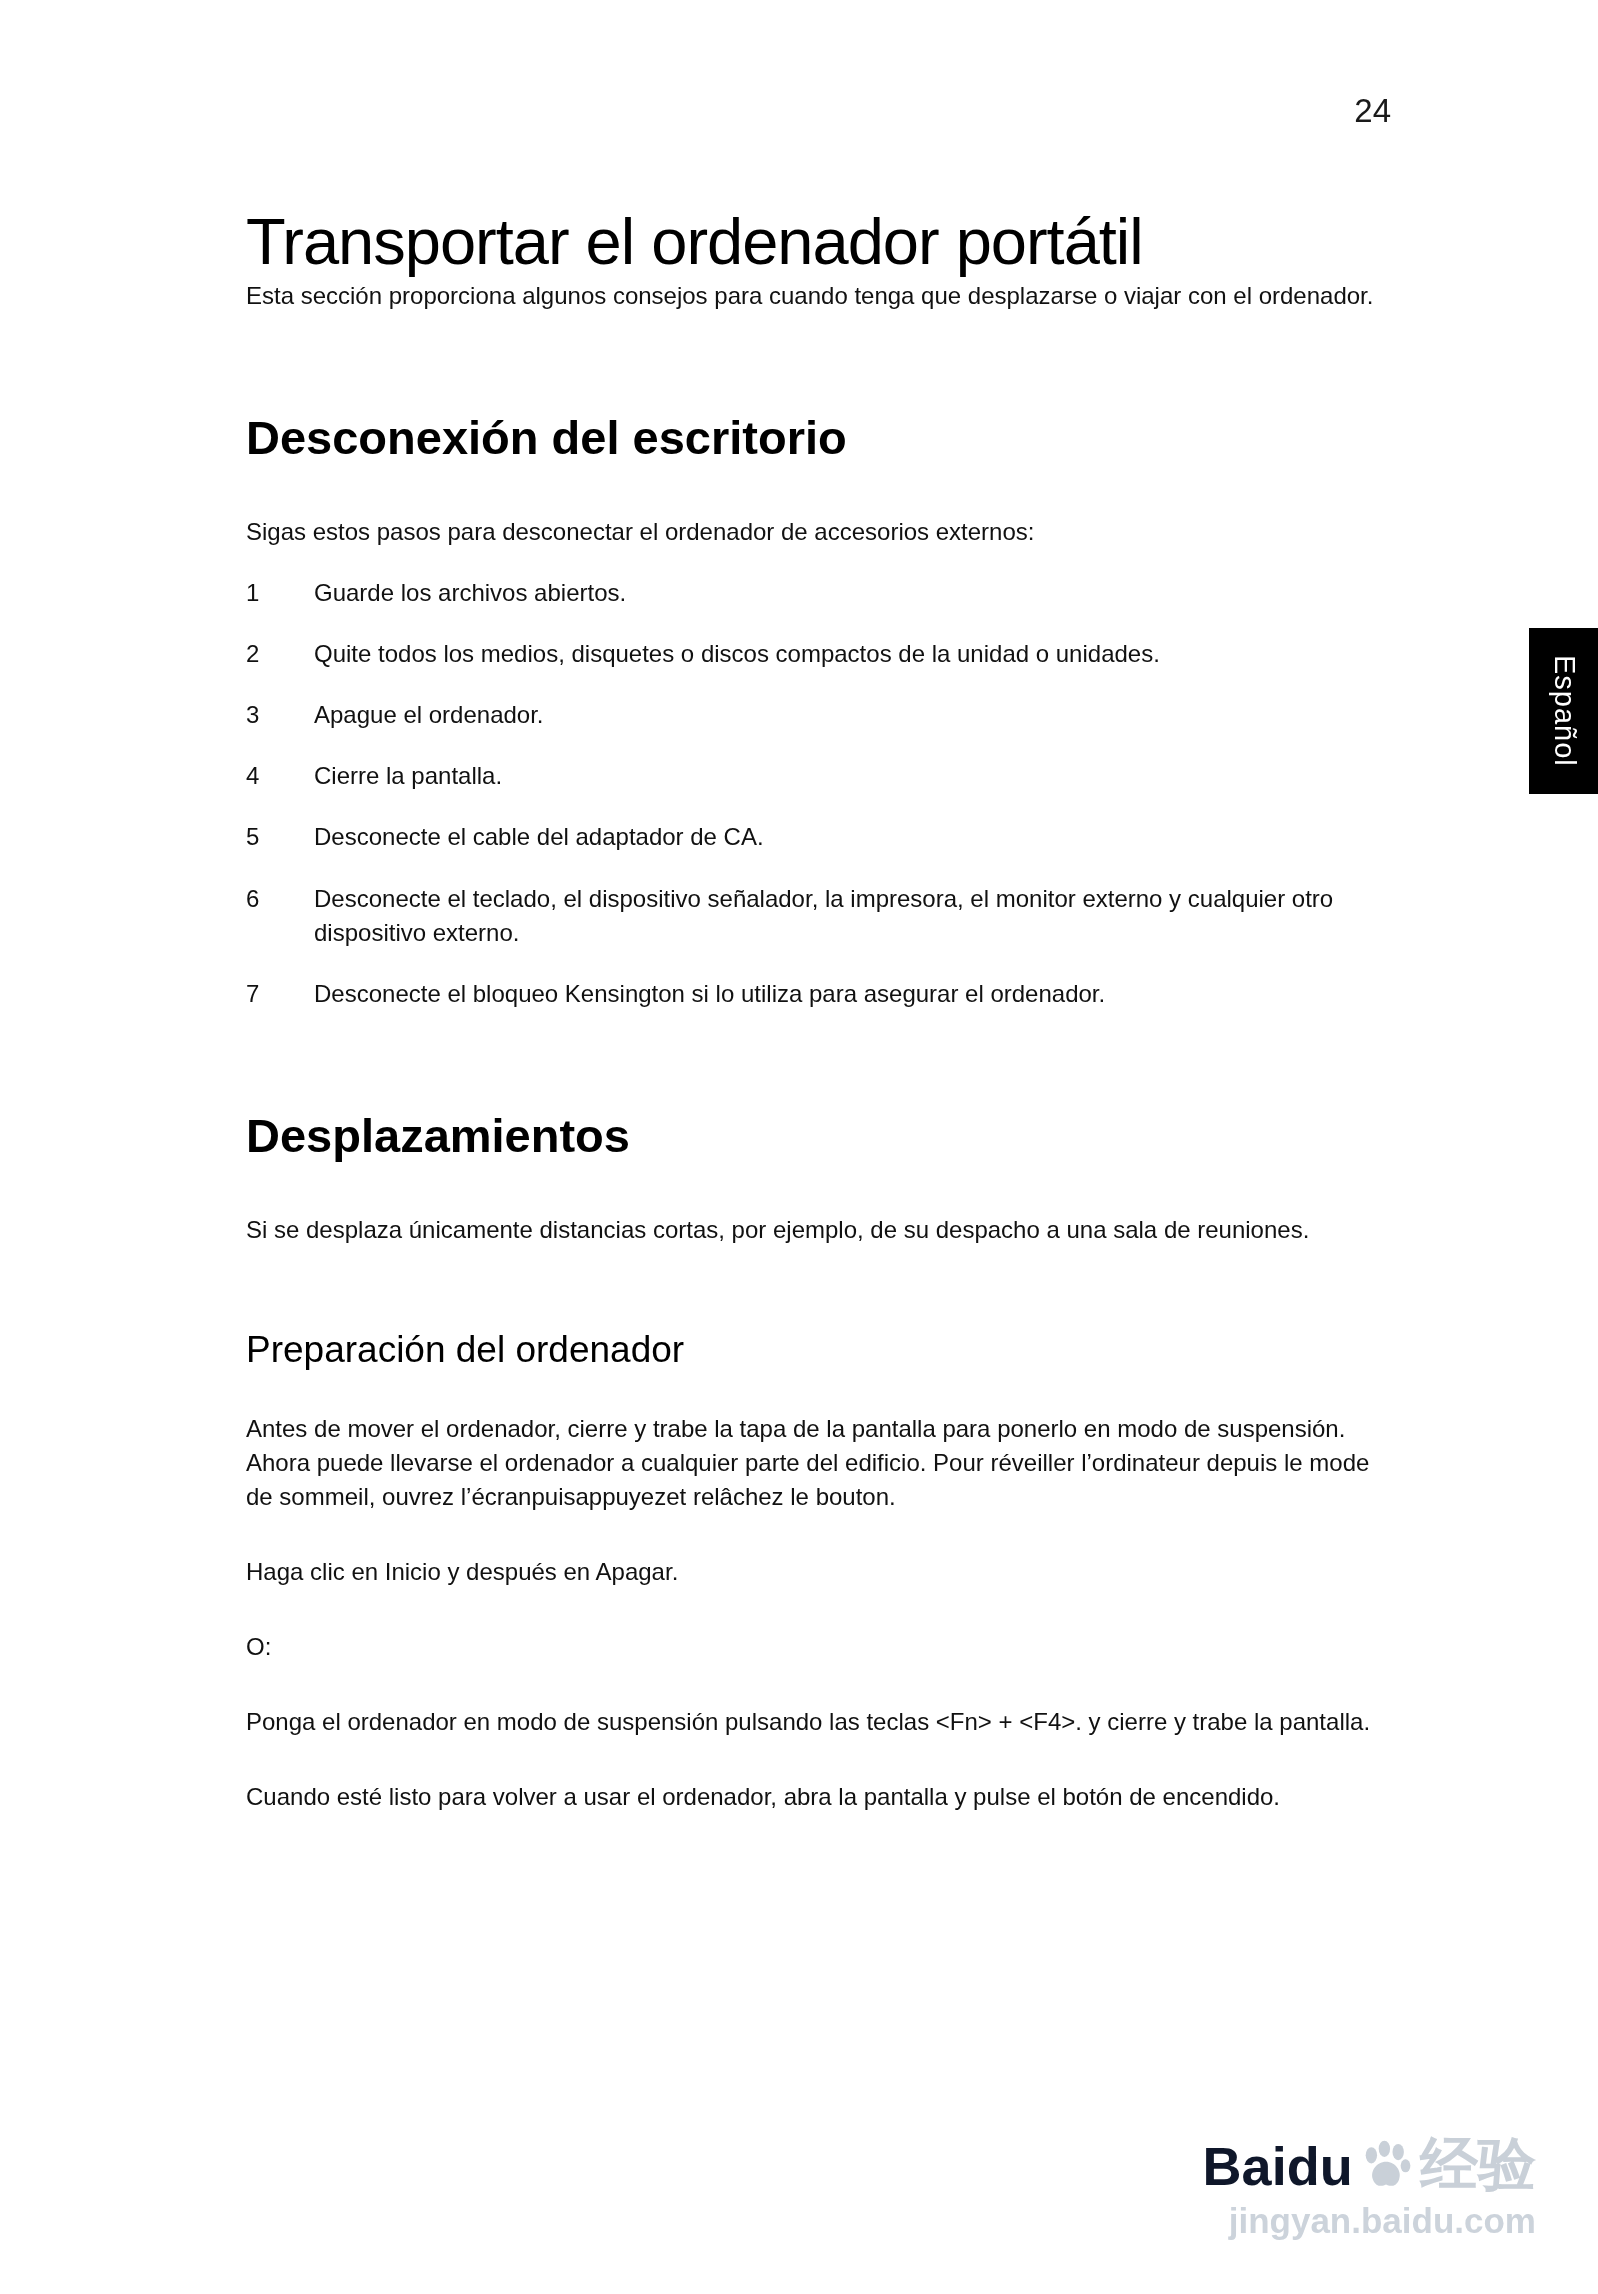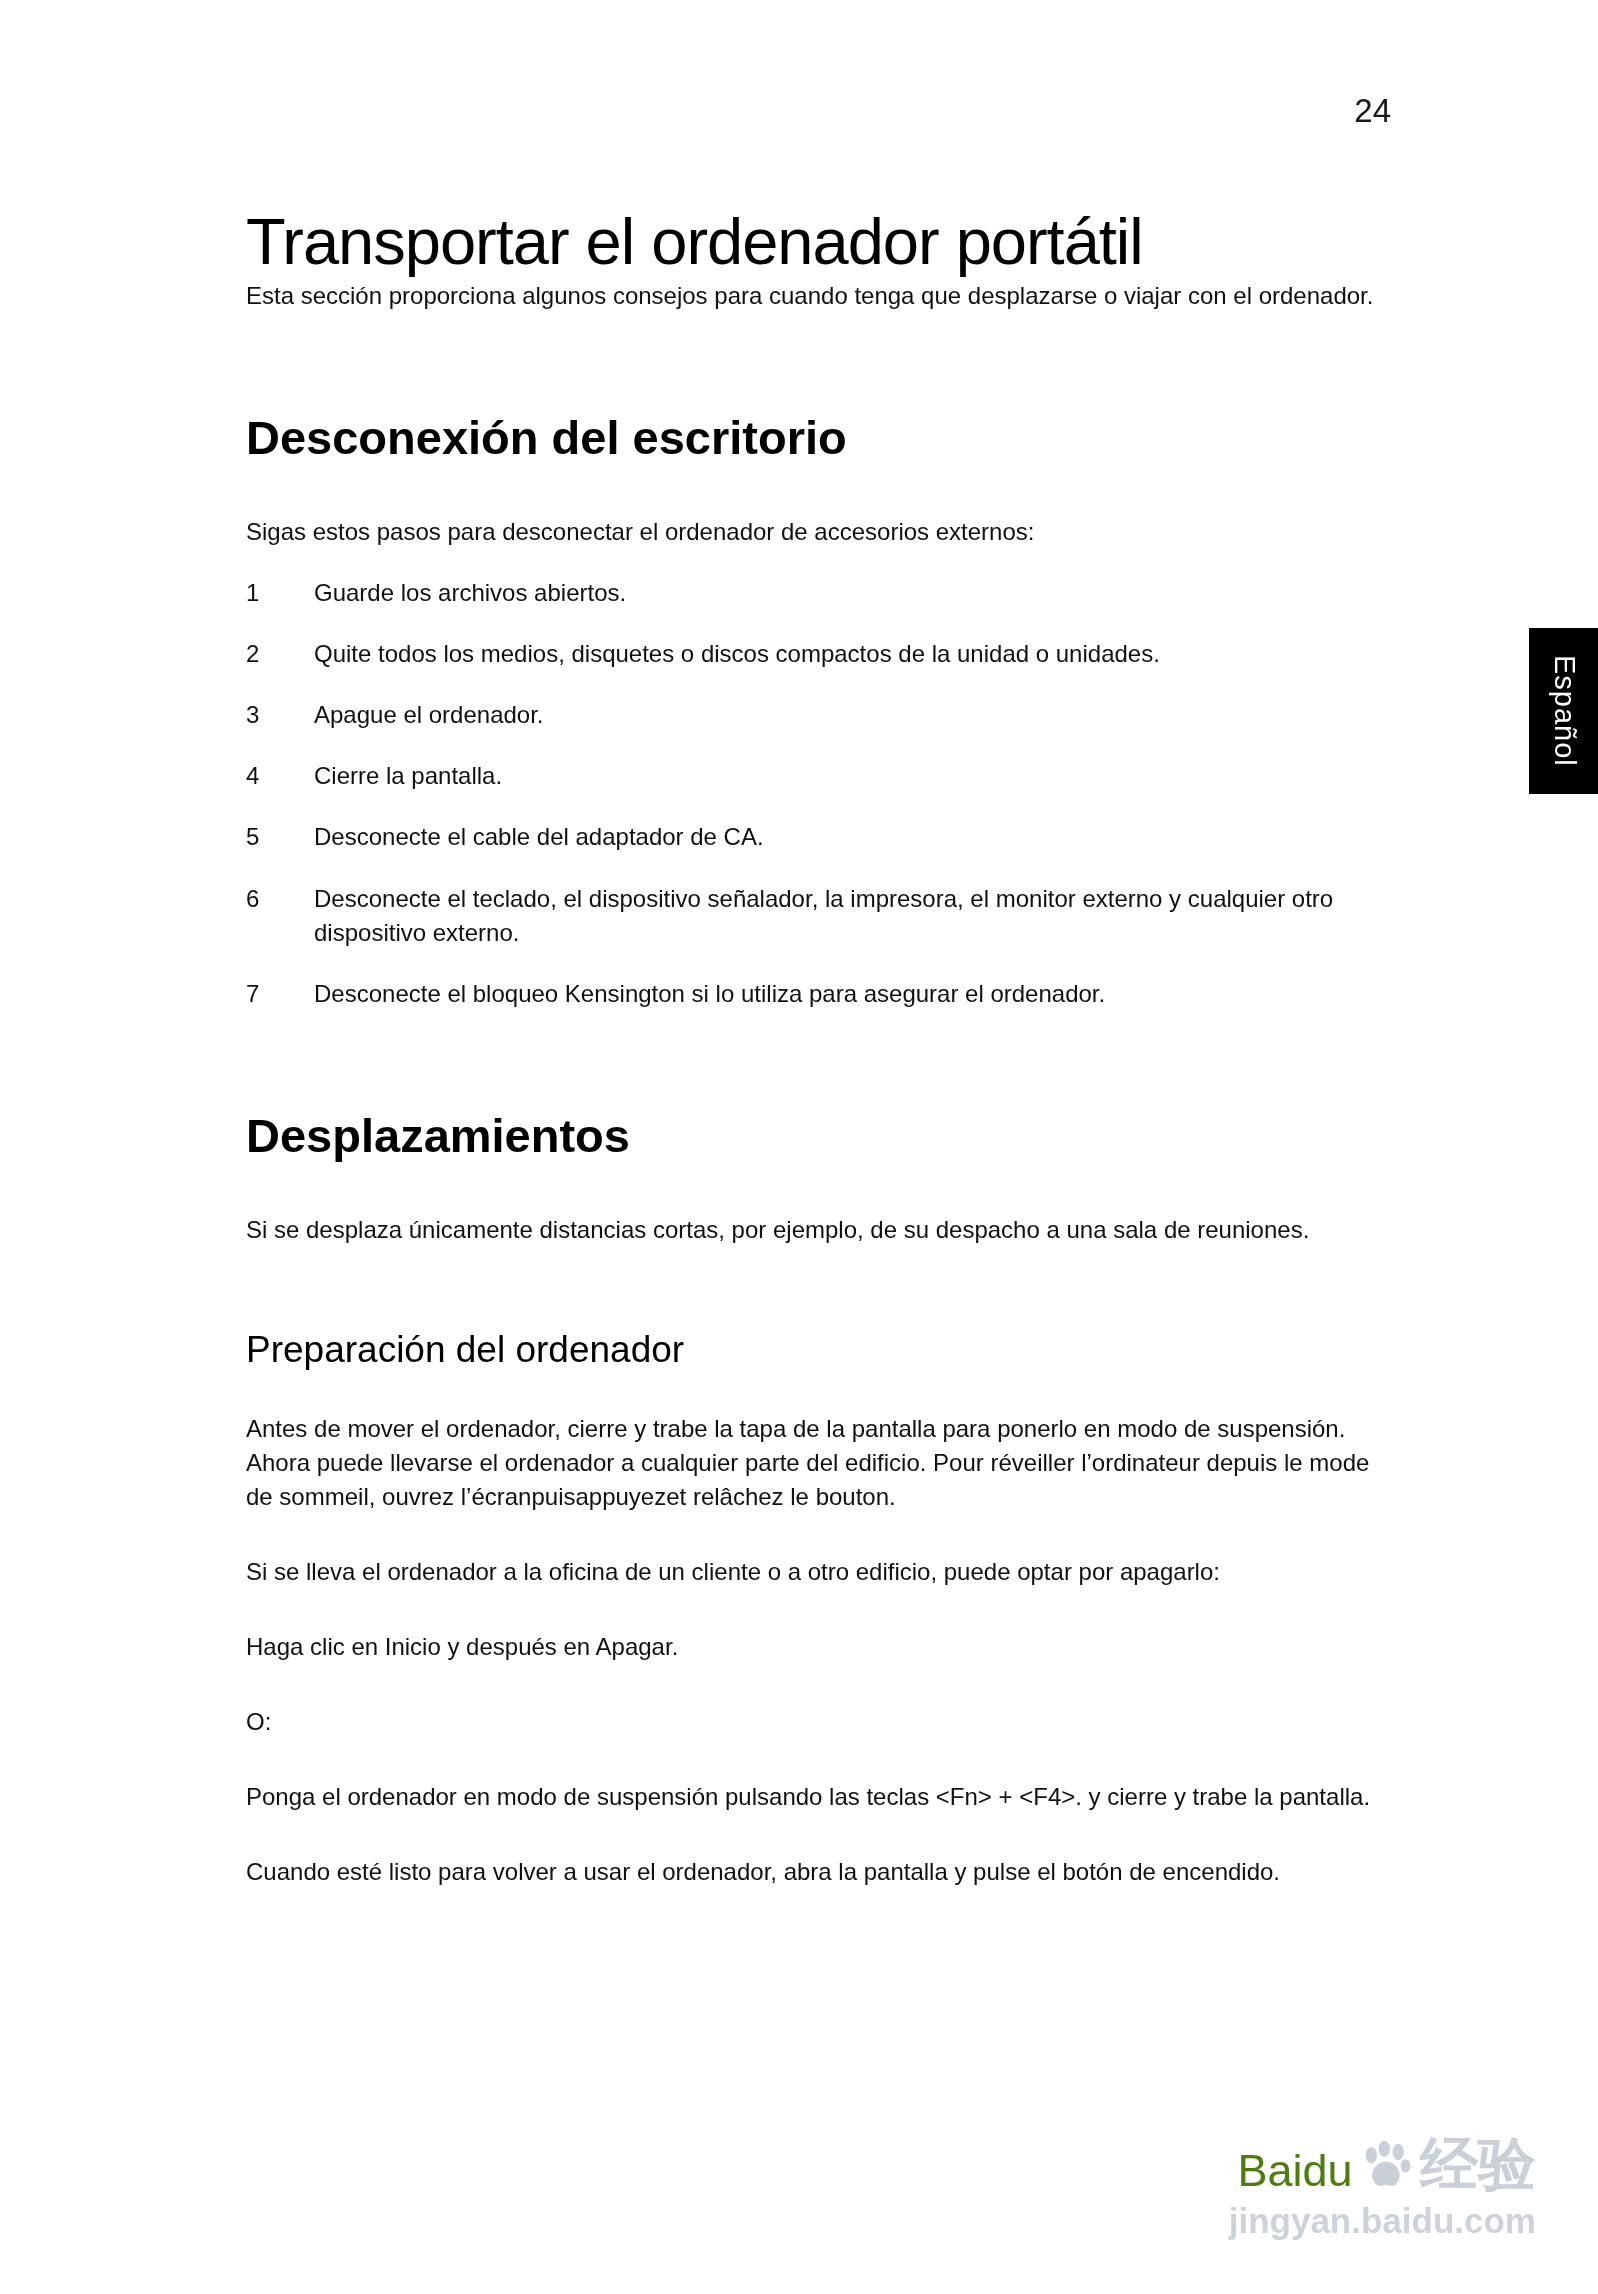--- a/index.html
+++ b/index.html
@@ -94,24 +94,24 @@
     text-align: right;
     color: #c9d0d8;
   }
   .wm-brand-row {
     display: flex;
     align-items: flex-end;
     justify-content: flex-end;
     gap: 7.7px;
   }
   .wm-brand {
-    font-size: 45px;
-    font-weight: 400;
+    font-size: 54px;
+    font-weight: 700;
     line-height: 1;
-    color: #4d7c0f;
+    color: #0f172a;
   }
   .wm-cjk {
     font-size: 58px;
     font-weight: 700;
     line-height: 1;
     color: #c9d0d8;
   }
   .paw { width: 52px; height: 52px; margin-bottom: 1.9px; }
   .wm-url {
     font-size: 35px;
@@ -171,21 +171,20 @@
     </ol>
 
     <h2 class="section-heading">Desplazamientos</h2>
 
     <p class="section-lead">Si se desplaza únicamente distancias cortas, por ejemplo, de su despacho a una sala de reuniones.</p>
 
     <h3 class="sub-heading">Preparación del ordenador</h3>
 
     <p class="para">Antes de mover el ordenador, cierre y trabe la tapa de la pantalla para ponerlo en modo de suspensión. Ahora puede llevarse el ordenador a cualquier parte del edificio. Pour réveiller l’ordinateur depuis le mode de sommeil, ouvrez l’écranpuisappuyezet relâchez le bouton.</p>
 
-    <p class="para">Si se lleva el ordenador a la oficina de un cliente o a otro edificio, puede optar por apagarlo:</p>
 
     <p class="para"><span>Haga clic en </span><span class="bold">Inicio</span><span> y después en </span><span class="bold">Apagar</span><span>.</span></p>
 
     <p class="para">O:</p>
 
     <p class="para"><span>Ponga el ordenador en modo de suspensión pulsando las teclas </span><span class="bold">&lt;Fn&gt; + &lt;F4&gt;</span><span>. y cierre y trabe la pantalla.</span></p>
 
     <p class="para">Cuando esté listo para volver a usar el ordenador, abra la pantalla y pulse el botón de encendido.</p>
 
   </div>

